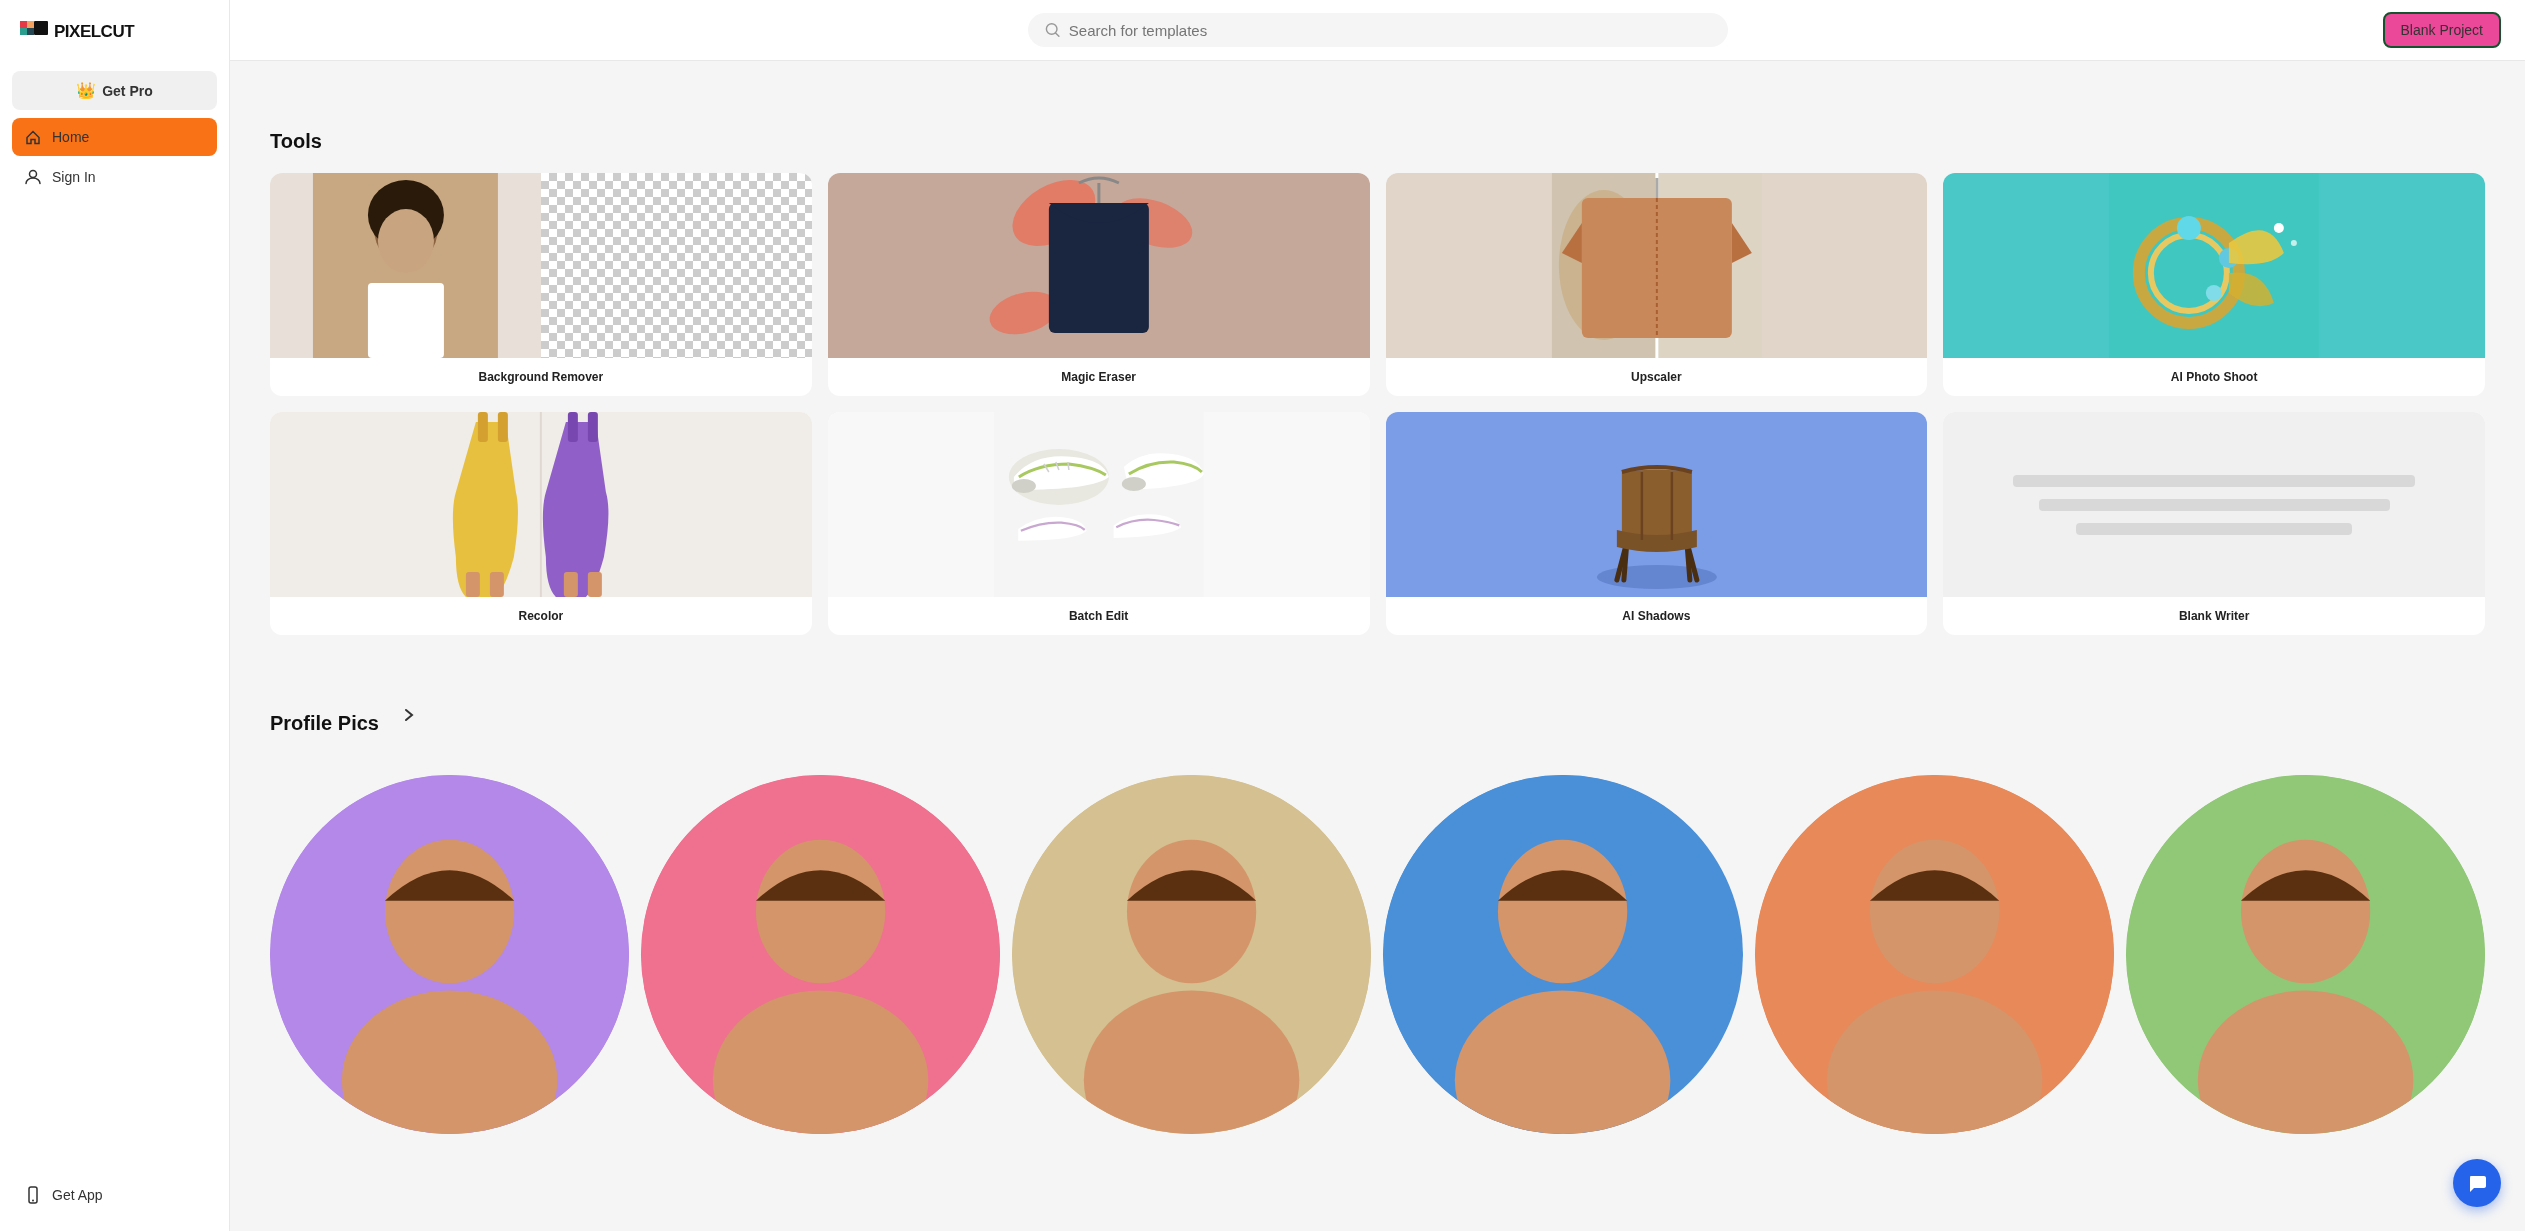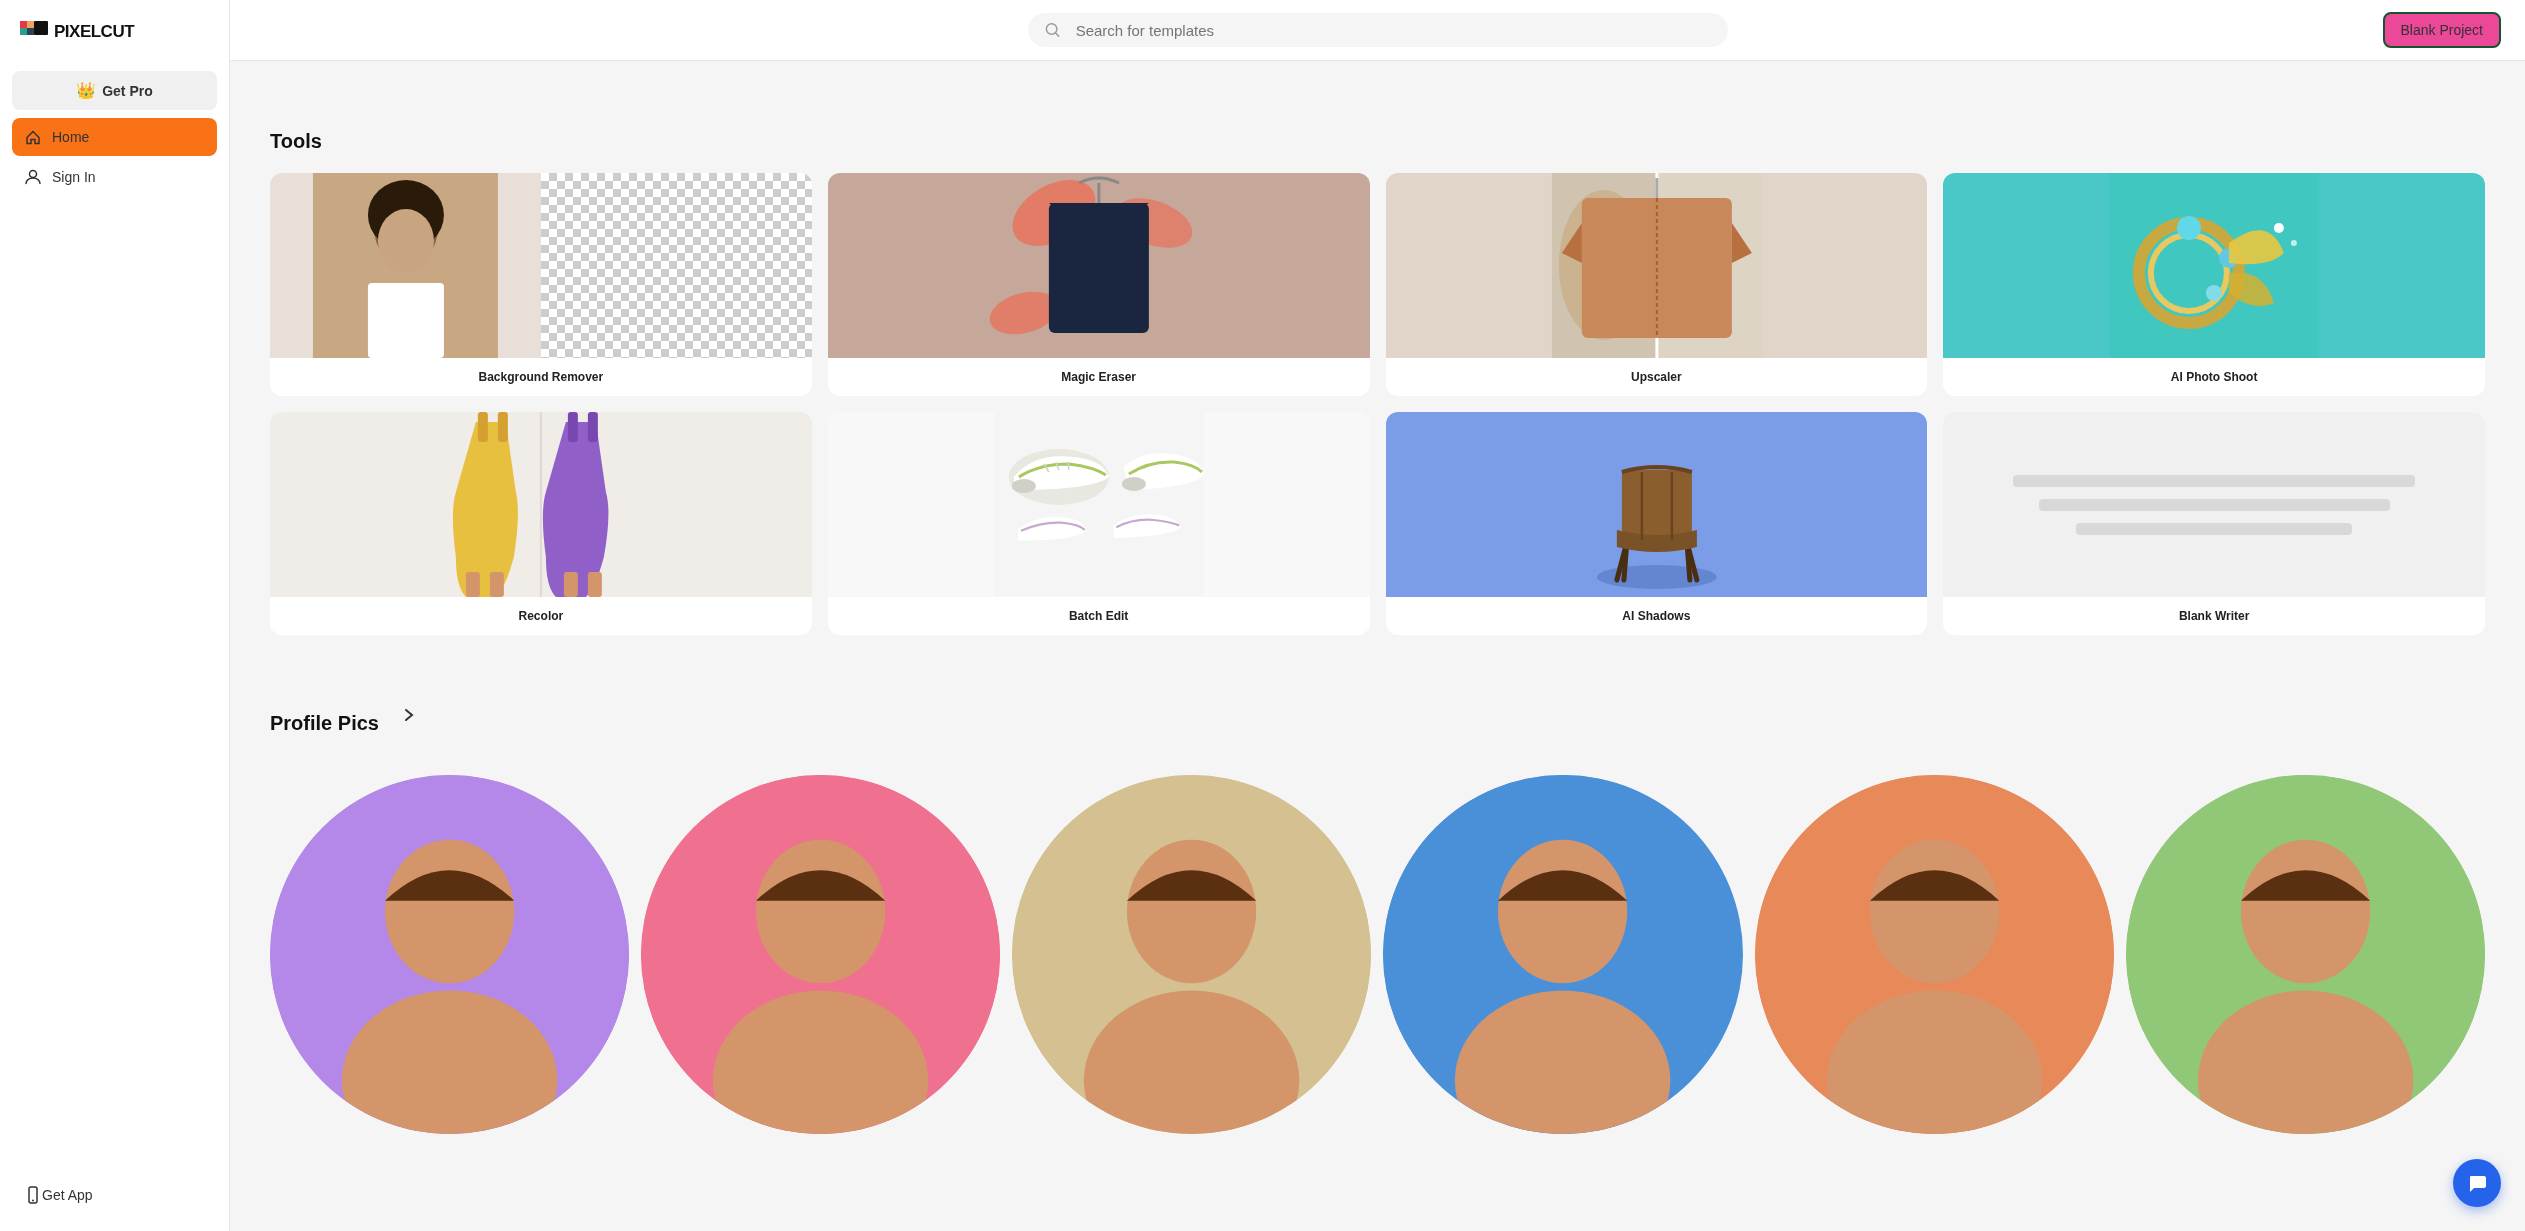--- a/index.html
+++ b/index.html
@@ -69,20 +69,21 @@
       display: flex;
       align-items: center;
       justify-content: center;
     }
     .sidebar-bottom {
       margin-top: auto;
     }
     .get-app-item {
       display: flex;
       align-items: center;
+      gap: 10px;
       padding: 10px 12px;
       font-size: 14px;
       font-weight: 500;
       color: #333;
       cursor: pointer;
     }
 
     
     .main {
       flex: 1;
@@ -104,21 +105,21 @@
     }
     .search-bar {
       flex: 1;
       max-width: 700px;
       margin: 0 auto;
       display: flex;
       align-items: center;
       background: #f5f5f5;
       border-radius: 24px;
       padding: 8px 16px;
-      gap: 15px;
+      gap: 8px;
     }
     .search-bar input {
       border: none;
       background: transparent;
       outline: none;
       font-size: 15px;
       color: #999;
       width: 100%;
     }
     .blank-project-btn {

